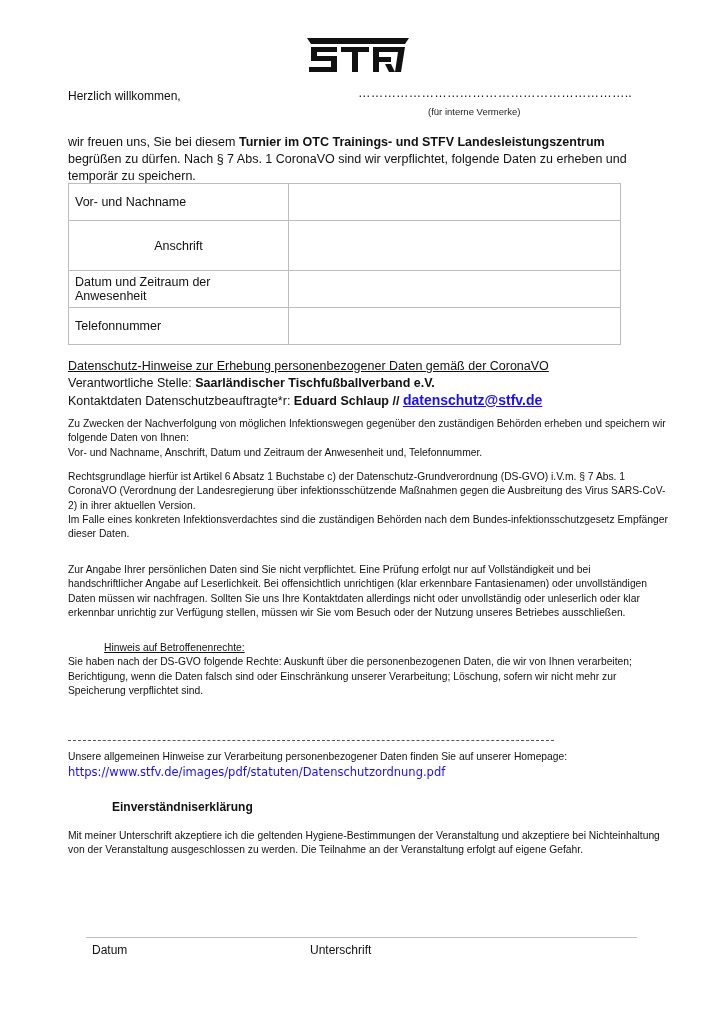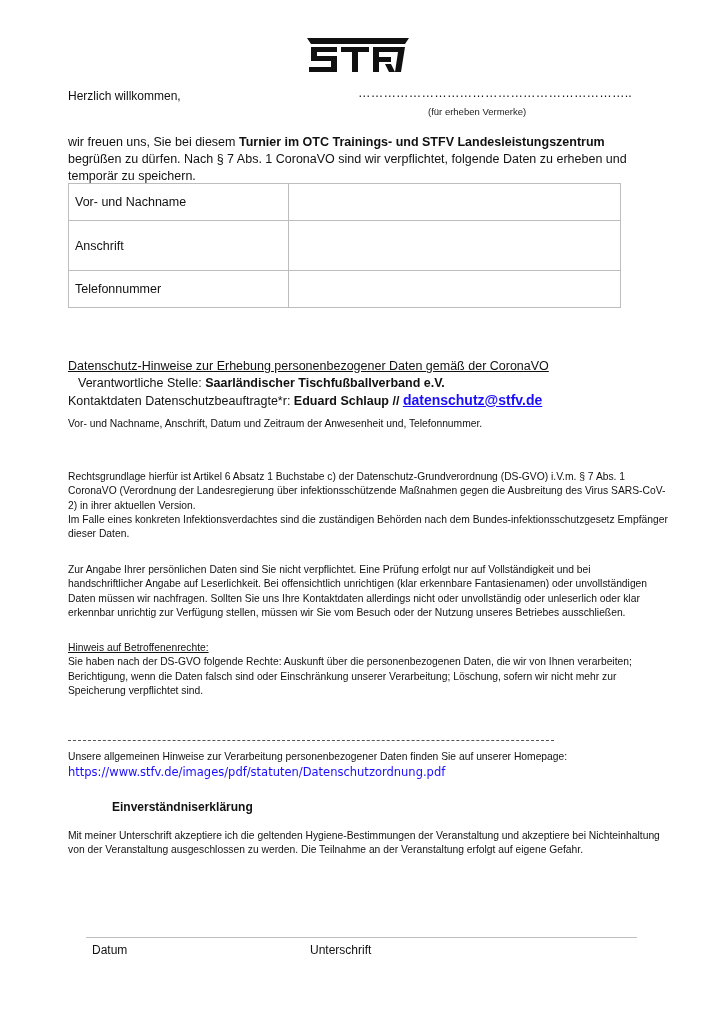--- a/index.html
+++ b/index.html
@@ -8,31 +8,31 @@
   .abs { position: absolute; }
   .logo { left: 307px; top: 38px; width: 102px; height: 36px; }
   .welcome { left: 68px; top: 89px; font-size: 12px; }
   .dots { left: 358px; top: 86px; font-size: 12.5px; letter-spacing: 0.2px; }
   .internal { left: 428px; top: 106px; font-size: 9.5px; color: #222; }
   .intro { left: 68px; top: 134px; width: 592px; font-size: 12.5px; line-height: 17px; }
   .intro b { font-weight: bold; }
   table.form { position: absolute; left: 68px; top: 183px; width: 553px; border-collapse: collapse; }
   table.form td { border: 1px solid #bdbdbd; font-size: 12.5px; padding: 0 6px; vertical-align: middle; }
   table.form td.lbl { width: 220px; }
-  .r1 { height: 37px; padding-left: 8px; } .r2 { height: 50px; } .r3 { height: 37px; } .r4 { height: 37px; padding-left: 43px; }
+  .r1 { height: 37px; padding-left: 8px; } .r2 { height: 50px; text-align: center; } .r3 { height: 37px; } .r4 { height: 37px; padding-left: 43px; }
   .ds-title { left: 68px; top: 359px; font-size: 12.5px; text-decoration: underline; }
-  .ds-resp { left: 68px; top: 376px; font-size: 12.5px; margin-left: 10px; }
+  .ds-resp { left: 68px; top: 376px; font-size: 12.5px; }
   .ds-contact { left: 68px; top: 392px; font-size: 12.5px; }
   .ds-contact a { color: #1a0dff; font-weight: bold; font-size: 14px; text-decoration: underline; }
   .p { left: 68px; width: 600px; font-size: 10.3px; line-height: 14.3px; }
   .p1 { top: 417px; }
   .p2 { top: 470px; }
   .p3 { top: 563px; }
   .p4 { top: 641px; }
-  .u { text-decoration: underline; }
+  .u { text-decoration: underline; margin-left: 36px; }
   .sep { left: 68px; top: 740px; width: 486px; height: 1px; border-top: 1px dashed #555; }
   .homepage { left: 68px; top: 751px; font-size: 10.3px; }
   .link { left: 68px; top: 765px; font-size: 12.5px; color: #1a0dff; font-family: "DejaVu Sans", sans-serif; font-size: 11.5px; }
   .consent-h { left: 68px; top: 800px; font-size: 12px; font-weight: bold; padding-left: 44px; }
   .consent { left: 68px; top: 829px; width: 600px; font-size: 10.3px; line-height: 14.3px; }
   .sigline { left: 86px; top: 937px; width: 551px; height: 1px; background: #bdbdbd; }
   .sig-date { left: 92px; top: 943px; font-size: 12px; }
   .sig-sign { left: 310px; top: 943px; font-size: 12px; }
 </style>
 </head>
@@ -44,46 +44,51 @@
   <polygon points="4,9 30,9 30,14 10,14 10,18 30,18 30,34 2,34 2,29 24,29 24,23 4,23" fill="#111"></polygon>
 
   <polygon points="34,9 62,9 62,14 51,14 51,34 45,34 45,14 34,14" fill="#111"></polygon>
 
   <polygon points="66,9 98,9 94,34 88,34 91,14 72,14 72,19 84,19 84,24 72,24 72,34 66,34" fill="#111"></polygon>
   <polygon points="78,26 84,26 88,34 82,34" fill="#111"></polygon>
 </svg>
 
 <div class="abs welcome">Herzlich willkommen,</div>
 <div class="abs dots">………………………………………………………..</div>
-<div class="abs internal">(für erheben Vermerke)</div>
+<div class="abs internal">(für interne Vermerke)</div>
 
 <div class="abs intro"><span>wir freuen uns, Sie bei diesem </span><b>Turnier im OTC Trainings- und STFV Landesleistungszentrum</b><span> begrüßen zu dürfen. Nach § 7 Abs. 1 CoronaVO sind wir verpflichtet, folgende Daten zu erheben und temporär zu speichern.</span></div>
 
 <table class="form">
   <tbody>
       <tr class="r1">
     <td class="lbl">Vor- und Nachname</td>
     <td></td>
   </tr>
   <tr class="r2">
     <td class="lbl">Anschrift</td>
+    <td></td>
+  </tr>
+  <tr class="r3">
+    <td class="lbl">Datum und Zeitraum der Anwesenheit</td>
     <td></td>
   </tr>
   <tr class="r4">
     <td class="lbl">Telefonnummer</td>
     <td></td>
   </tr>
 </tbody>
   </table>
 
 <div class="abs ds-title">Datenschutz-Hinweise zur Erhebung personenbezogener Daten gemäß der CoronaVO</div>
 <div class="abs ds-resp"><span>Verantwortliche Stelle: </span><b>Saarländischer Tischfußballverband e.V.</b></div>
 <div class="abs ds-contact"><span>Kontaktdaten Datenschutzbeauftragte*r: </span><b>Eduard Schlaup // </b><a>datenschutz@stfv.de</a></div>
 
 <div class="abs p p1">
+  <div>Zu Zwecken der Nachverfolgung von möglichen Infektionswegen gegenüber den zuständigen Behörden erheben und speichern wir folgende Daten von Ihnen:</div>
   <div>Vor- und Nachname, Anschrift, Datum und Zeitraum der Anwesenheit und, Telefonnummer.</div>
 </div>
 
 <div class="abs p p2">
   <div>Rechtsgrundlage hierfür ist Artikel 6 Absatz 1 Buchstabe c) der Datenschutz-Grundverordnung (DS-GVO) i.V.m. § 7 Abs. 1 CoronaVO (Verordnung der Landesregierung über infektionsschützende Maßnahmen gegen die Ausbreitung des Virus SARS-CoV-2) in ihrer aktuellen Version.</div>
   <div>Im Falle eines konkreten Infektionsverdachtes sind die zuständigen Behörden nach dem Bundes-infektionsschutzgesetz Empfänger dieser Daten.</div>
 </div>
 
 <div class="abs p p3">Zur Angabe Ihrer persönlichen Daten sind Sie nicht verpflichtet. Eine Prüfung erfolgt nur auf Vollständigkeit und bei handschriftlicher Angabe auf Leserlichkeit. Bei offensichtlich unrichtigen (klar erkennbare Fantasienamen) oder unvollständigen Daten müssen wir nachfragen. Sollten Sie uns Ihre Kontaktdaten allerdings nicht oder unvollständig oder unleserlich oder klar erkennbar unrichtig zur Verfügung stellen, müssen wir Sie vom Besuch oder der Nutzung unseres Betriebes ausschließen.</div>
 

